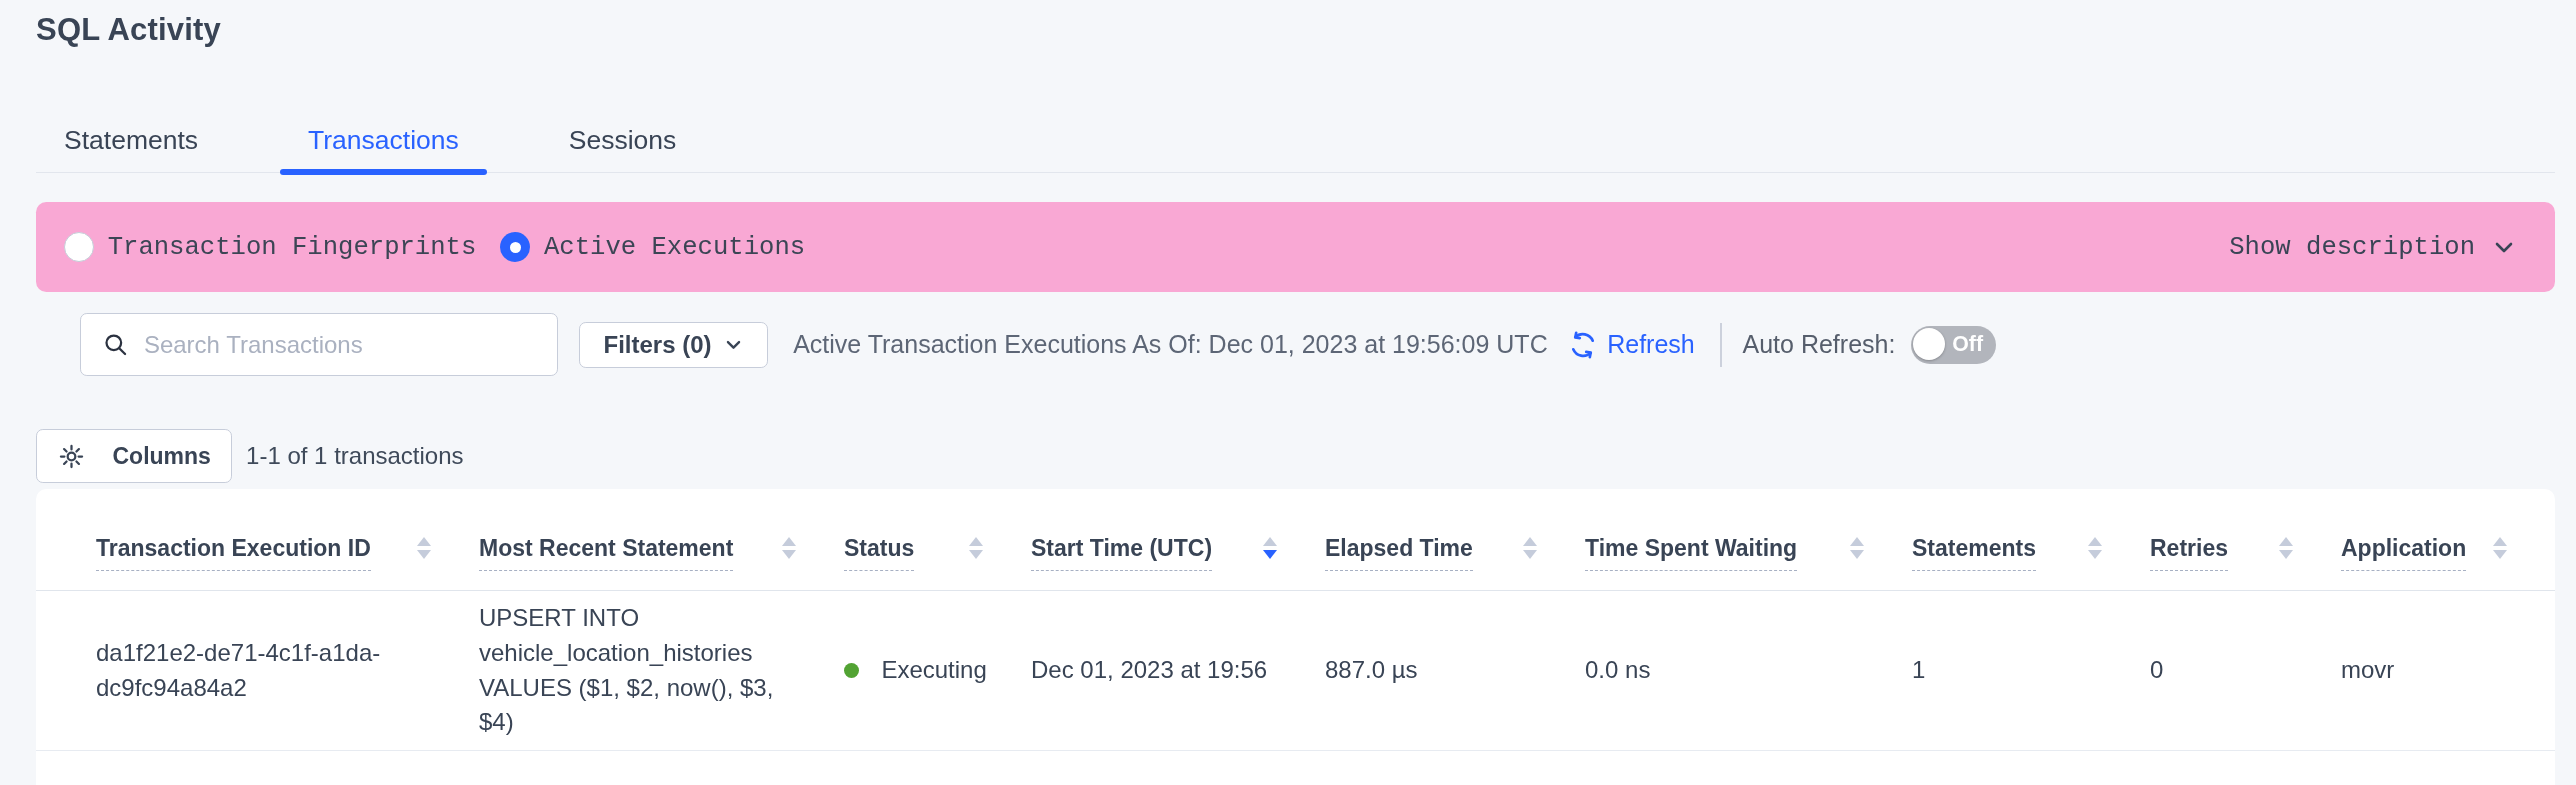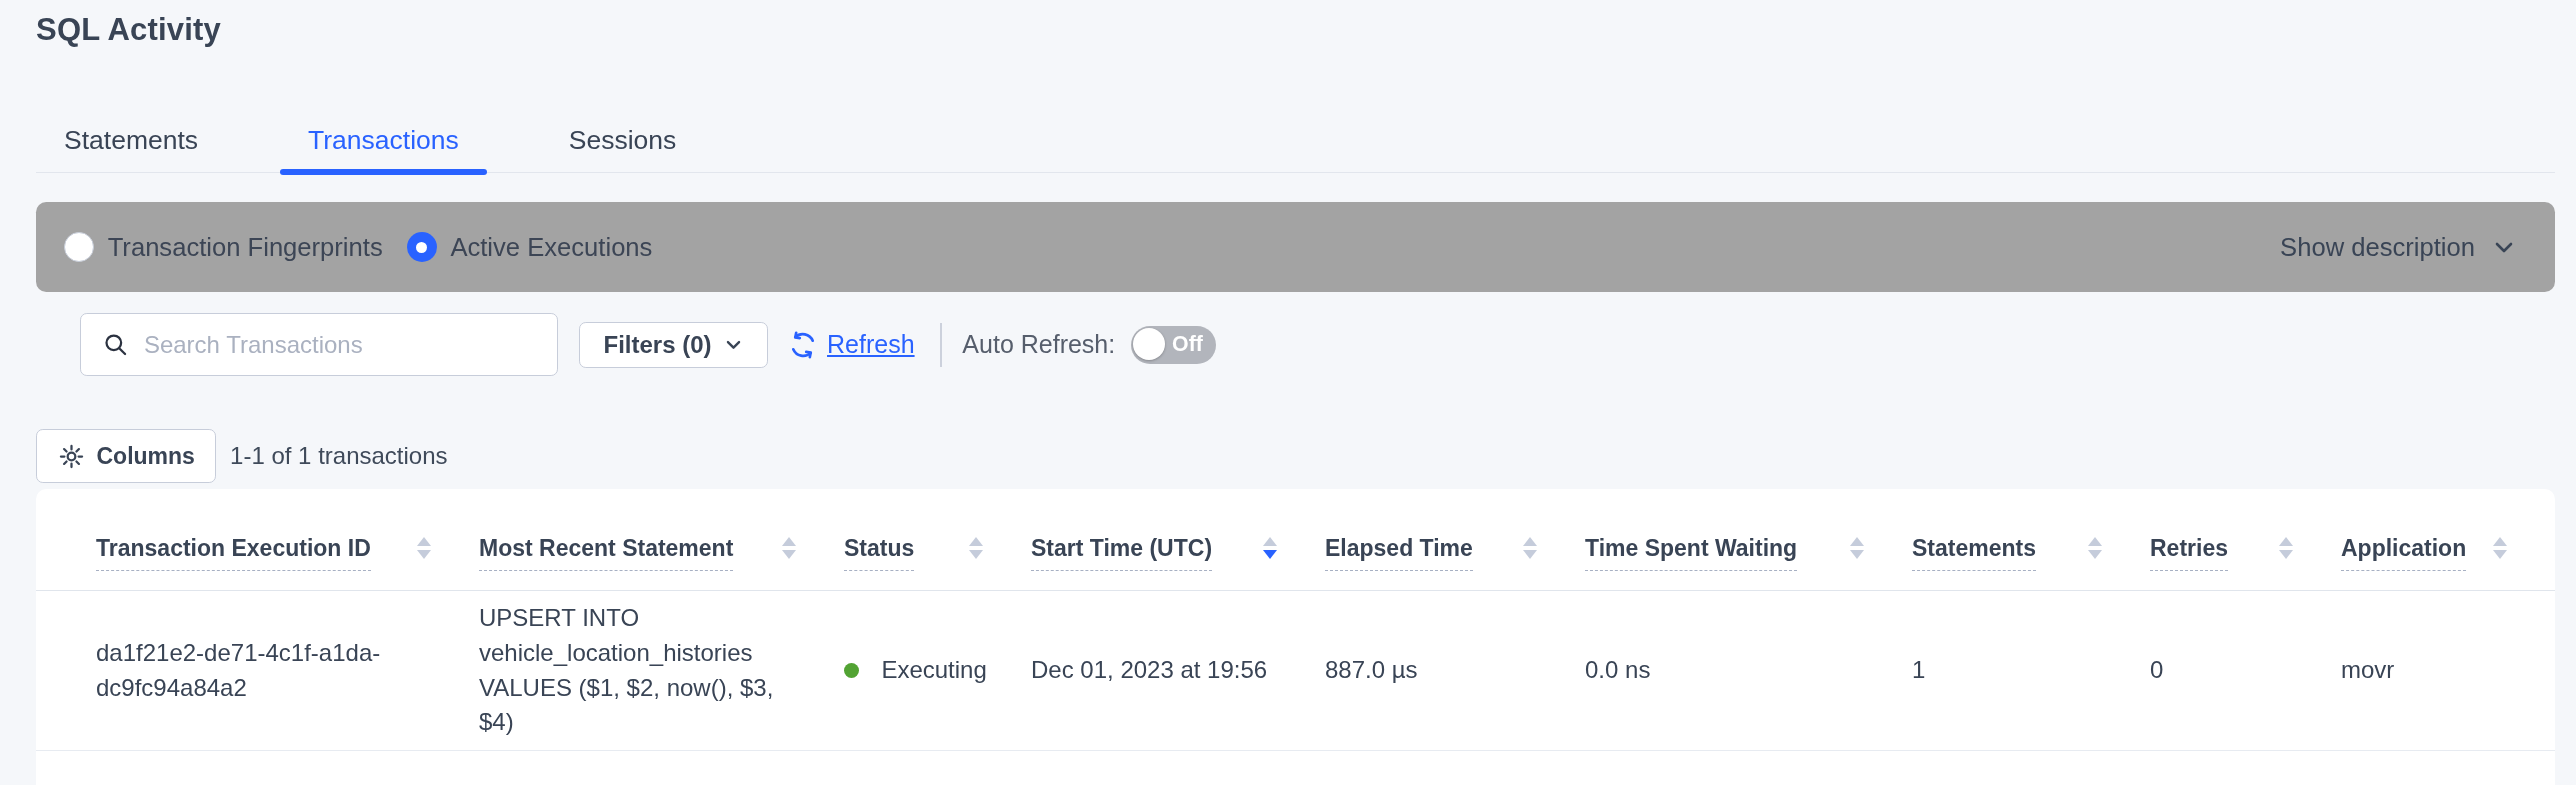--- a/index.html
+++ b/index.html
@@ -10,49 +10,49 @@
   
   .page-title { position:absolute; left:36px; top:12px; font-size:31px; font-weight:700; color:#394455; letter-spacing:0.2px; }
 
   
   .tabbar { position:absolute; left:36px; top:109px; width:2519px; height:64px; border-bottom:1.7px solid #e2e6ed; display:flex; align-items:center; column-gap:54px; }
   .tab { position:relative; height:100%; display:flex; align-items:center; padding:0 28px; font-size:26.5px; color:#394455; cursor:pointer; }
   .tab.active { color:#2962ff; font-weight:500; }
   .tab.active::after { content:""; position:absolute; left:0; right:0; bottom:-3.4px; height:6.8px; border-radius:4.3px; background:#2962ff; }
 
   
-  .card1 { position:absolute; left:36px; top:202px; width:2519px; height:90px; background:#a3a3a3; border-radius:10.2px; display:flex; align-items:center; padding:0 39px 0 28px; }
+  .card1 { position:absolute; left:36px; top:202px; width:2519px; height:90px; background:#f9a8d4; border-radius:10.2px; display:flex; align-items:center; padding:0 39px 0 28px;font-family:Liberation Mono, monospace; }
   .radio-opt { display:flex; align-items:center; gap:13.7px; cursor:pointer; }
   .radio-opt + .radio-opt { margin-left:24px; }
   .radio-circle { width:30px; height:30px; border-radius:50%; border:1.7px solid #c6ccd8; background:#fff; flex:0 0 auto; }
   .radio-circle.selected { border:none; background:#2962ff; display:flex; align-items:center; justify-content:center; }
   .radio-circle.selected::after { content:""; width:11px; height:11px; border-radius:50%; background:#fff; }
   .radio-label { font-size:25.6px; color:#3c4555; }
   .show-desc { margin-left:auto; display:flex; align-items:center; gap:17px; cursor:pointer; }
   .show-desc-label { font-size:25.6px; color:#394455; }
 
   
   .filterrow { position:absolute; left:36px; top:313px; width:2519px; height:63px; display:flex; align-items:center;margin-left:44px; }
   .searchbox { width:478px; height:63px; background:#fff; border:1.7px solid #c7cdda; border-radius:6.8px; display:flex; align-items:center; padding:0 17px 0 20.5px; gap:15.4px; }
   .searchbox input { border:none; outline:none; flex:1; font-family:"Liberation Sans",sans-serif; font-size:24px; color:#394455; background:transparent; }
   .searchbox input::placeholder { color:#aab1c0; }
   .filters-btn { margin-left:20.5px; height:46px; background:#fff; border:1.7px solid #c7cdda; border-radius:6.8px; display:flex; align-items:center; gap:12px; padding:0 24px; cursor:pointer; }
   .filters-btn-label { font-size:24px; font-weight:700; color:#394455; }
   .asof { margin-left:25.6px; font-size:25px; color:#5d6676; }
   .refresh { margin-left:19px; display:flex; align-items:center; gap:8.5px; cursor:pointer; }
-  .refresh-label { font-size:25px; color:#2962ff; font-weight:500;text-decoration:underline; }
+  .refresh-label { font-size:25px; color:#2962ff; font-weight:500; }
   .vdivider { margin-left:25.6px; width:1.7px; height:44px; background:#ccd1dc; }
   .autorefresh-label { margin-left:20.5px; font-size:25px; color:#565e6c; }
   .toggle { margin-left:15.4px; position:relative; width:85px; height:38px; border-radius:19px; background:#b2b5bc; cursor:pointer; display:flex; align-items:center; justify-content:flex-end; padding-right:12.8px; }
   .toggle-knob { position:absolute; left:2.6px; top:2.6px; width:32px; height:32px; border-radius:50%; background:#fff; box-shadow:0 0.9px 2.6px rgba(0,0,0,.25); }
   .toggle-state { font-size:21.3px; font-weight:700; color:#fff; }
 
   
   .columnsrow { position:absolute; left:36px; top:429px; height:54px; display:flex; align-items:center; }
-  .columns-btn { height:54px; background:#fff; border:1.7px solid #c7cdda; border-radius:6.8px; display:flex; align-items:center; gap:12px; padding:0 20.5px; cursor:pointer; }
+  .columns-btn { height:54px; background:#fff; border:1.7px solid #c7cdda; border-radius:6.8px; display:flex; align-items:center; gap:28px; padding:0 20.5px; cursor:pointer; }
   .columns-btn-label { font-size:23px; font-weight:700; color:#394455; }
   .result-count { margin-left:13.7px; font-size:24px; color:#3f4a5a; }
 
   
   .tablecard { position:absolute; left:36px; top:489px; width:2519px; height:341px; background:#fff; border-radius:10.2px 10.2px 0 0; }
   .tgrid { display:grid; grid-template-columns:383px 365px 187px 294px 260px 327px 238px 191px 1fr; padding-left:60px; }
   .thead { height:102px; border-bottom:1.7px solid #e0e5ec; }
   .th { display:flex; align-items:flex-end; justify-content:space-between; padding:0 48px 19px 0; }
   .th-label { font-size:23px; font-weight:700; color:#394455; border-bottom:1.7px dashed #a7b0c3; padding-bottom:7.7px; white-space:nowrap; }
   .sort { display:flex; flex-direction:column; gap:4.3px; margin-bottom:12px; cursor:pointer; flex:0 0 auto; }
@@ -110,20 +110,21 @@
       <input type="text" placeholder="Search Transactions" style="">
     </div>
     <div class="filters-btn">
       <span class="filters-btn-label">Filters (0)</span>
       <span>
         <svg width="19" height="19" viewBox="0 0 24 24" fill="none" stroke="#394455" stroke-width="3" stroke-linecap="round" stroke-linejoin="round">
             <path d="M5 9l7 7 7-7"></path>
           </svg>
       </span>
     </div>
+    <div class="asof">Active Transaction Executions As Of: Dec 01, 2023 at 19:56:09 UTC</div>
     <div class="refresh">
       <span>
         <svg width="32" height="32" viewBox="0 0 24 24" fill="none" stroke="#2962ff" stroke-width="2" stroke-linecap="round" stroke-linejoin="round">
           <path d="M19.3 8.8A8.1 8.1 0 0 0 6.2 6.1"></path>
           <path d="M6.9 2.9L6.2 6.3l3.4.5"></path>
           <path d="M4.7 15.2a8.1 8.1 0 0 0 13.1 2.7"></path>
           <path d="M17.1 21.1l.7-3.4-3.4-.5"></path>
         </svg>
       </span>
       <span class="refresh-label">Refresh</span>

